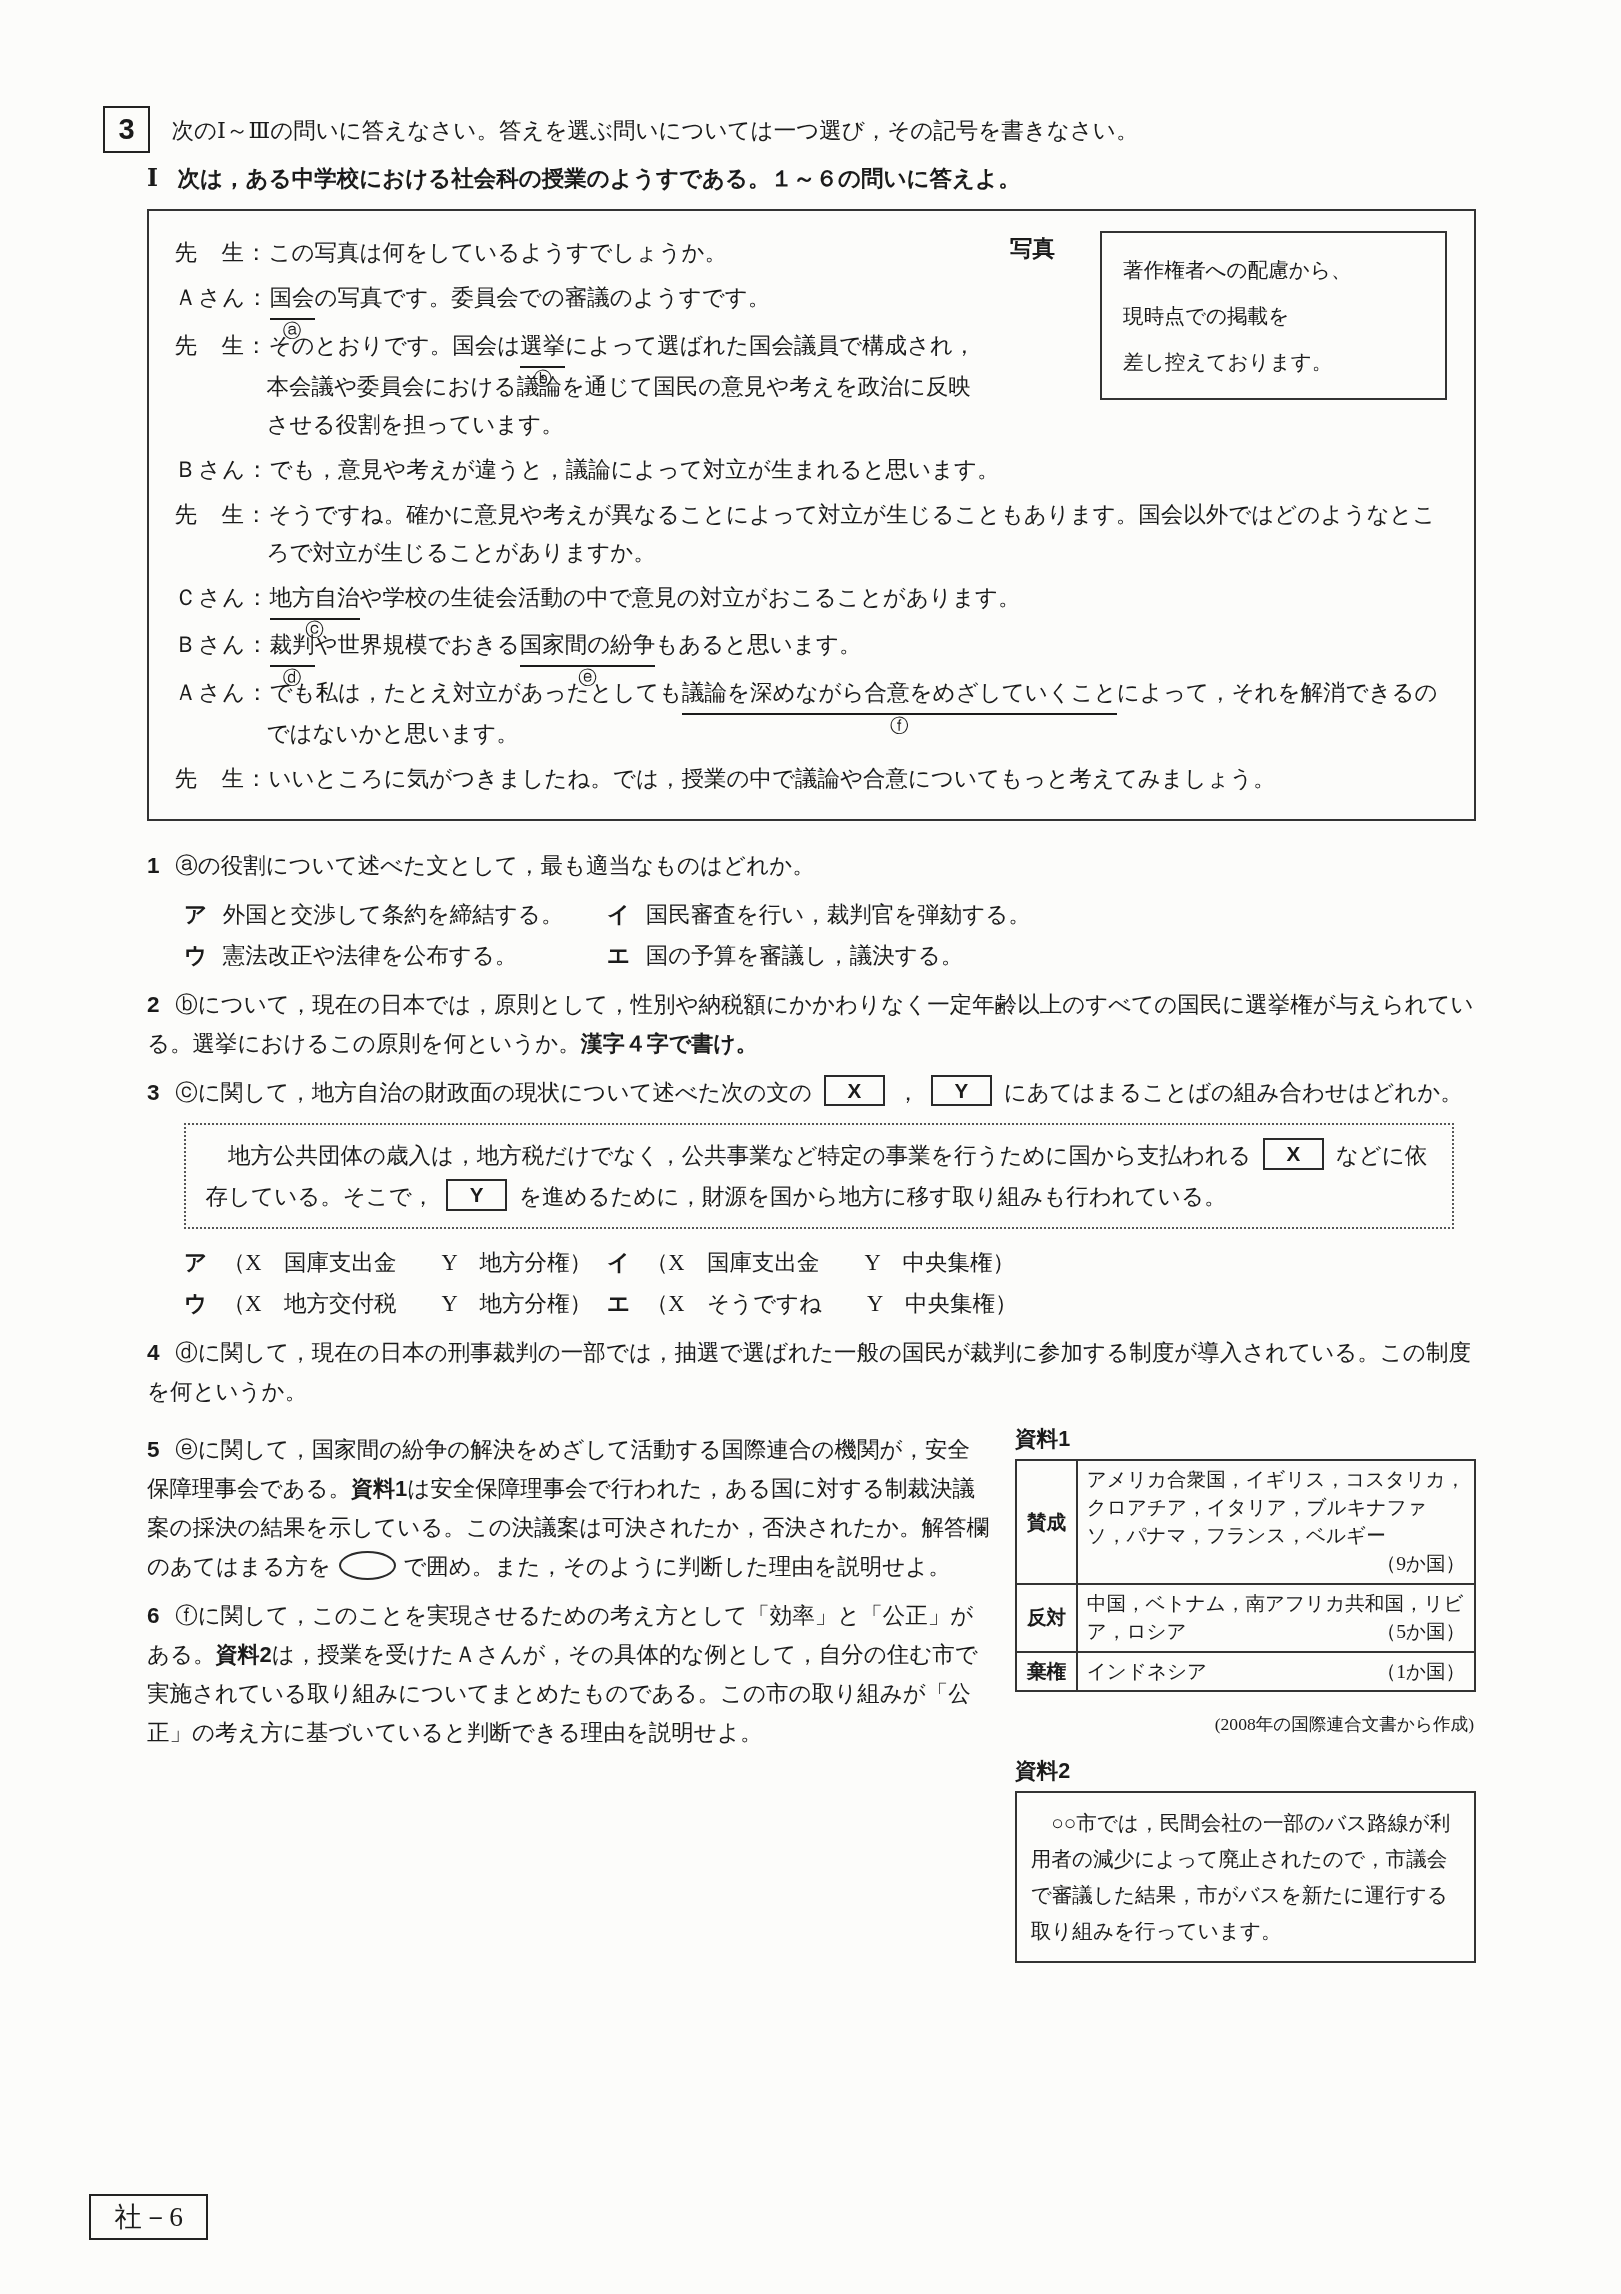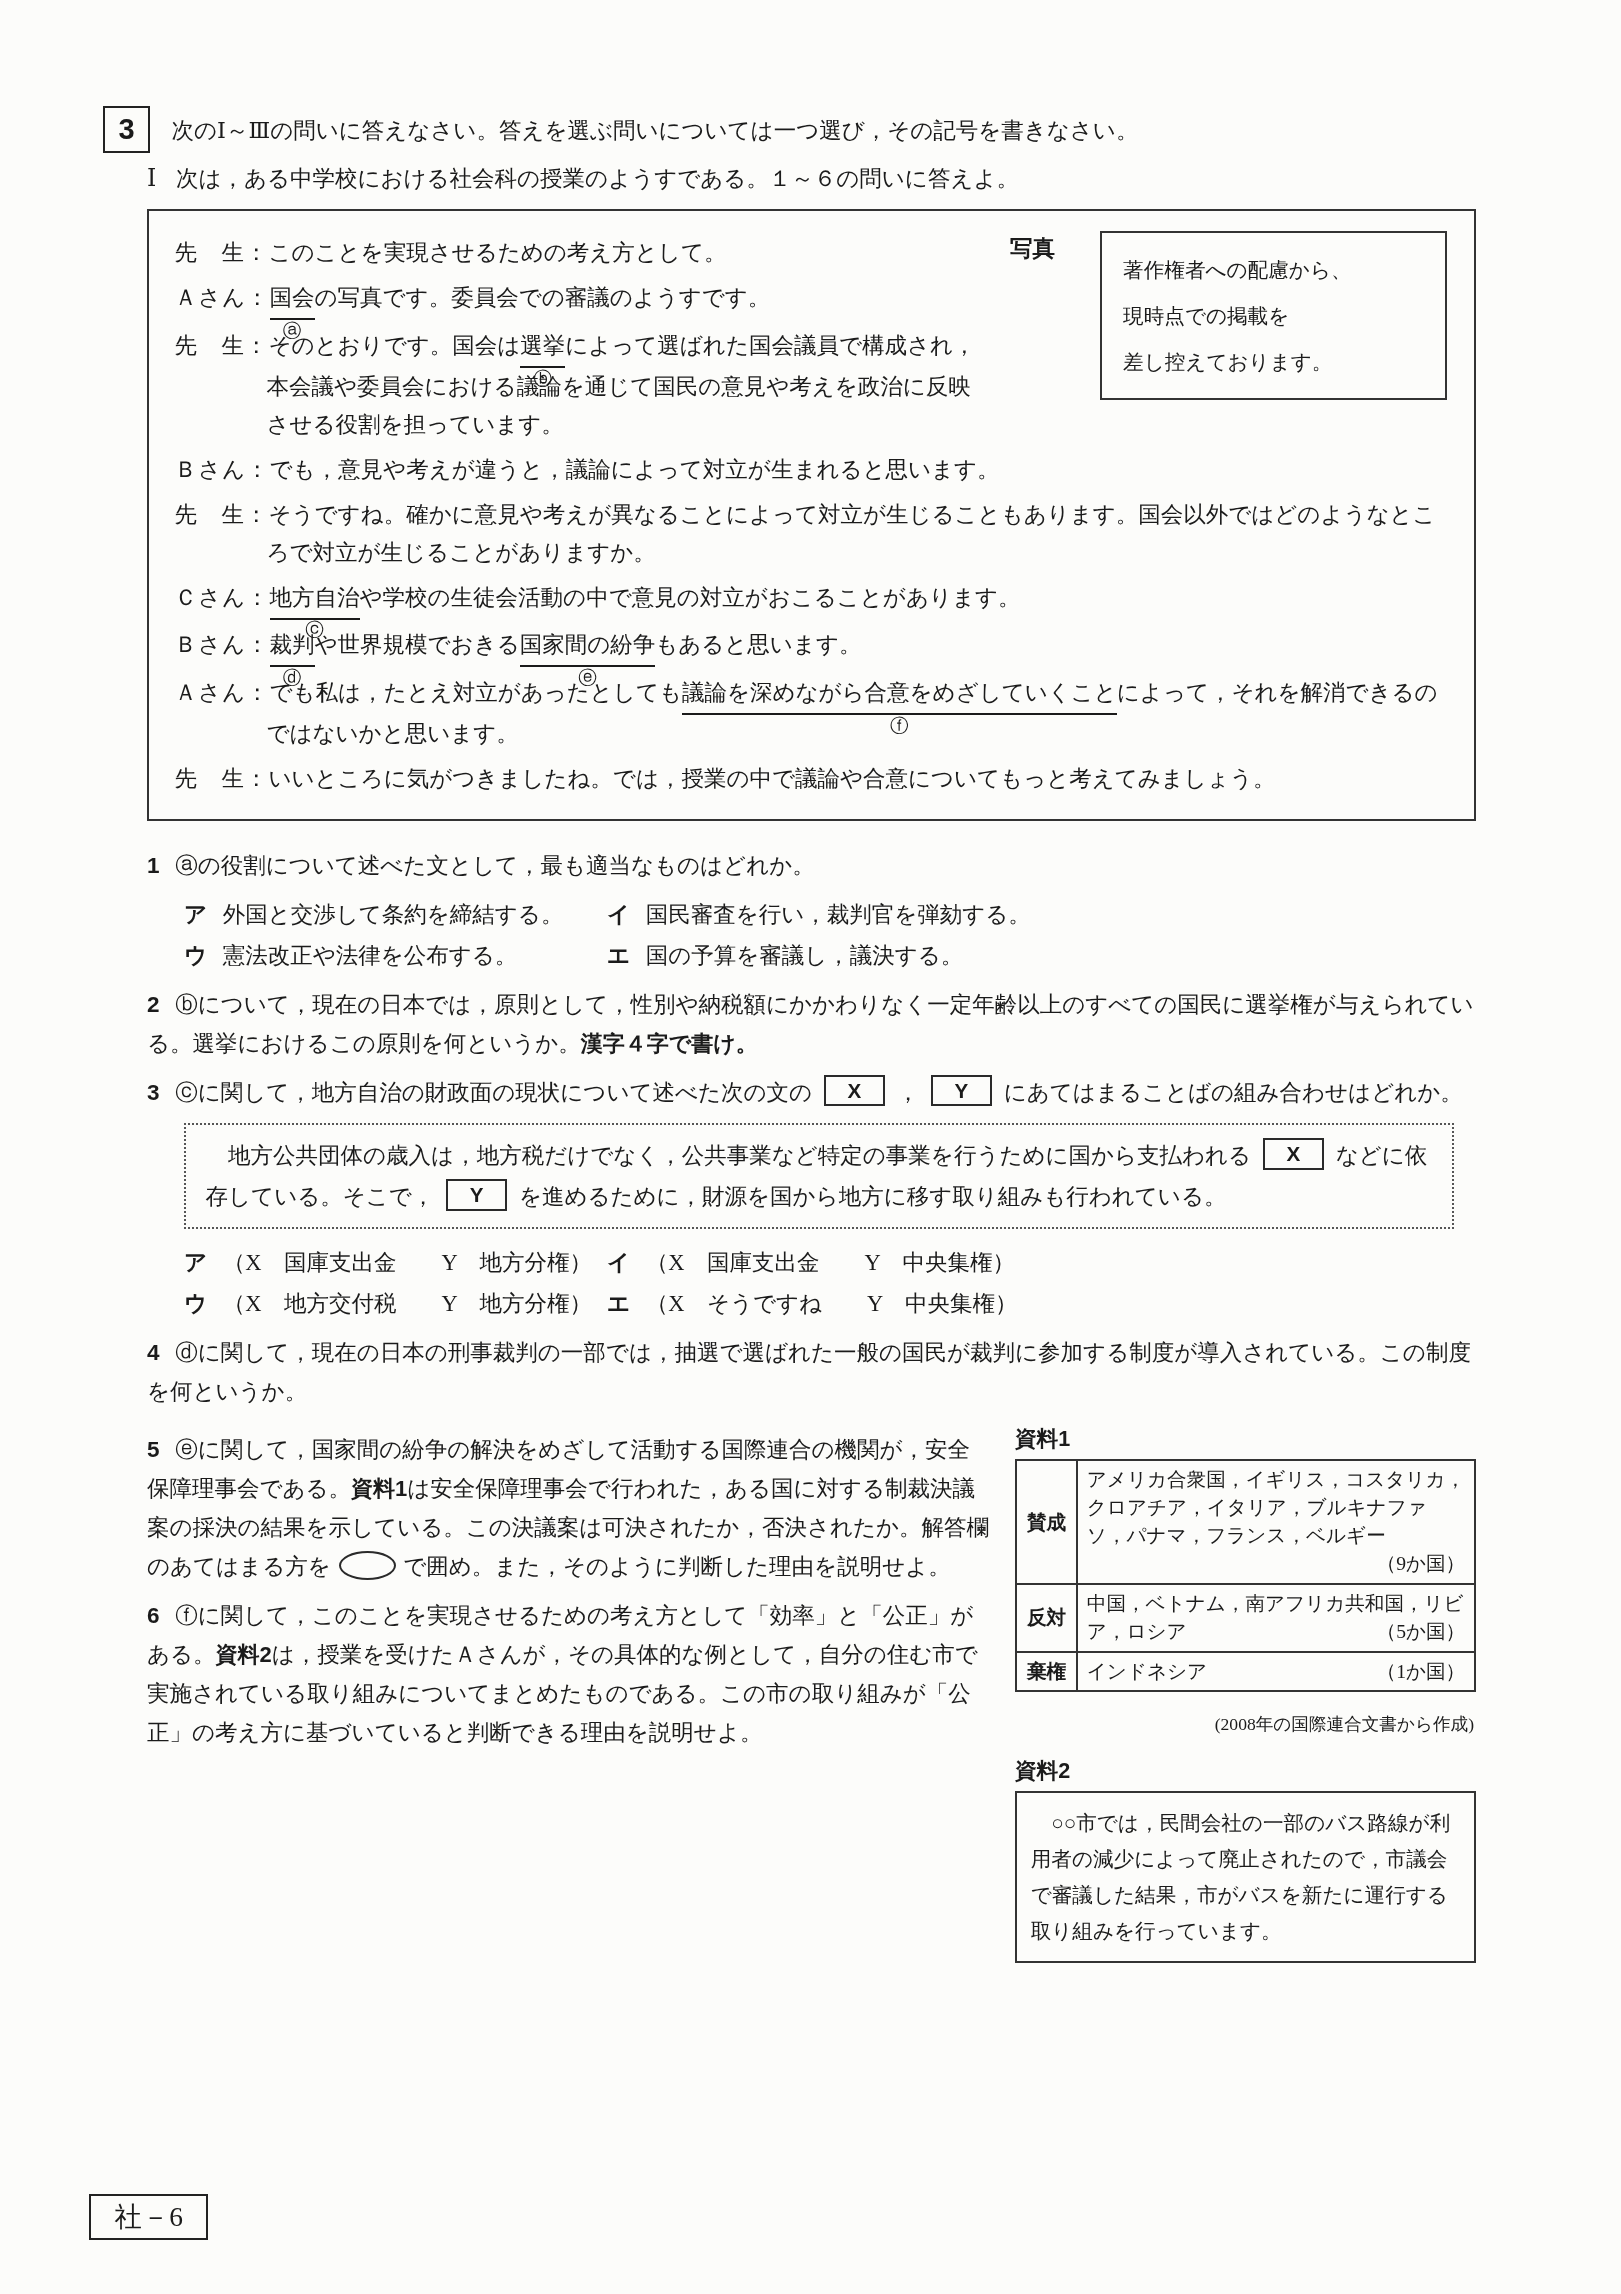--- a/index.html
+++ b/index.html
@@ -22,21 +22,21 @@
   }
   
   .header { display: flex; align-items: flex-start; gap: 21.6px; }
   .qbox {
     width: 47px; height: 47px; border: 2.9px solid #222;
     display: flex; align-items: center; justify-content: center;
     font-size: 29px; flex: 0 0 auto;
   }
   .instr { margin: 8.8px 0 0 0; font-size: 22.5px; }
   .main { margin-left: 44px; width: 1329px; }
-  .section { margin: 9.8px 0 15.7px 0; }
+  .section { margin: 9.8px 0 15.7px 0; font-weight: bold; }
   .secnum { margin-right: 19.6px; font-size: 23.5px; }
   
   .dlgbox {
     border: 2px solid #333;
     padding: 15.7px 25.5px 13.7px 25.5px;
     margin-bottom: 25.5px;
     overflow: hidden;
   }
   .photowrap { float: right; display: flex; gap: 25.5px; margin: 3.9px 2px 13.7px 17.6px; }
   .photolabel { font-size: 22.5px; line-height: 35px; }
@@ -131,21 +131,21 @@
 
       <div class="photowrap">
         <span class="photolabel">写真</span>
         <div class="photobox">
           <div>著作権者への配慮から、</div>
           <div>現時点での掲載を</div>
           <div>差し控えております。</div>
         </div>
       </div>
 
-      <div class="dlg"><span class="spk">先　生：</span><span>このことを実現させるための考え方として。</span></div>
+      <div class="dlg"><span class="spk">先　生：</span><span>この写真は何をしているようすでしょうか。</span></div>
 
       <div class="dlg"><span class="spk">Ａさん：</span><span class="useg"><span>国会</span><span class="mk">ⓐ</span></span><span>の写真です。委員会での審議のようすです。</span></div>
 
       <div class="dlg"><span class="spk">先　生：</span><span>そのとおりです。国会は</span><span class="useg"><span>選挙</span><span class="mk">ⓑ</span></span><span>によって選ばれた国会議員で構成され，本会議や委員会における議論を通じて国民の意見や考えを政治に反映させる役割を担っています。</span></div>
 
       <div class="dlg"><span class="spk">Ｂさん：</span><span>でも，意見や考えが違うと，議論によって対立が生まれると思います。</span></div>
 
       <div class="dlg"><span class="spk">先　生：</span><span>そうですね。確かに意見や考えが異なることによって対立が生じることもあります。国会以外ではどのようなところで対立が生じることがありますか。</span></div>
 
       <div class="dlg"><span class="spk">Ｃさん：</span><span class="useg"><span>地方自治</span><span class="mk">ⓒ</span></span><span>や学校の生徒会活動の中で意見の対立がおこることがあります。</span></div>

